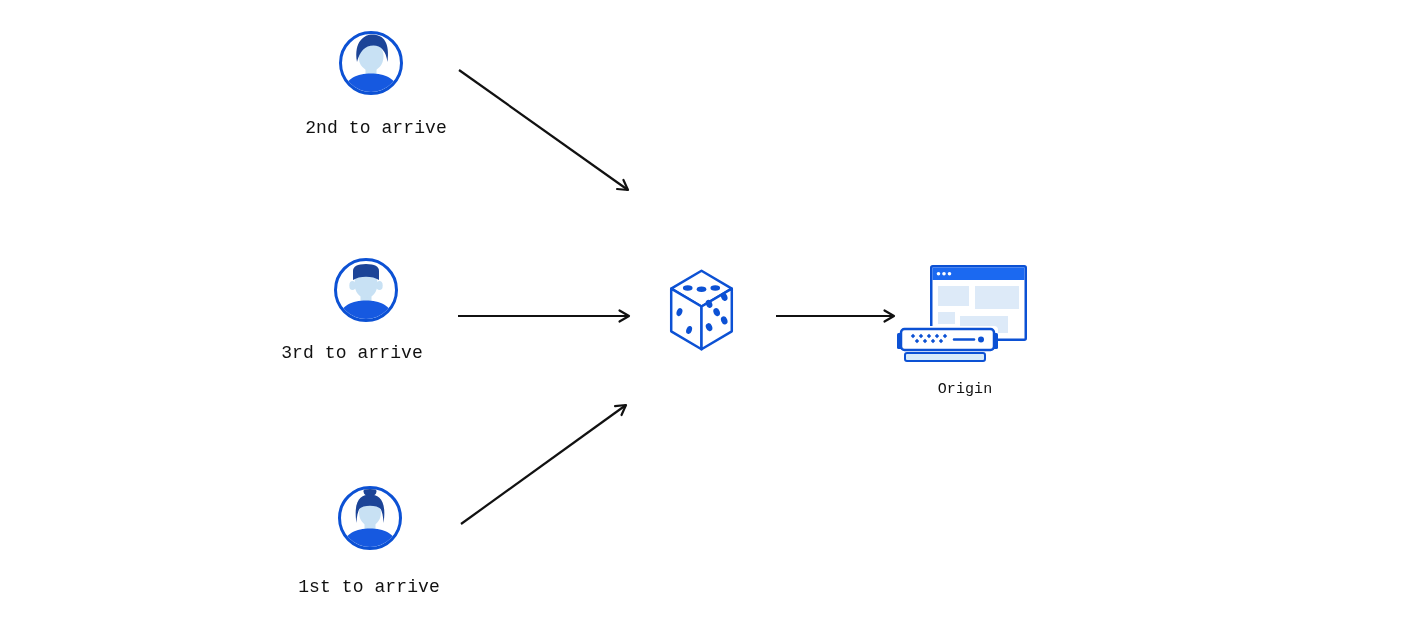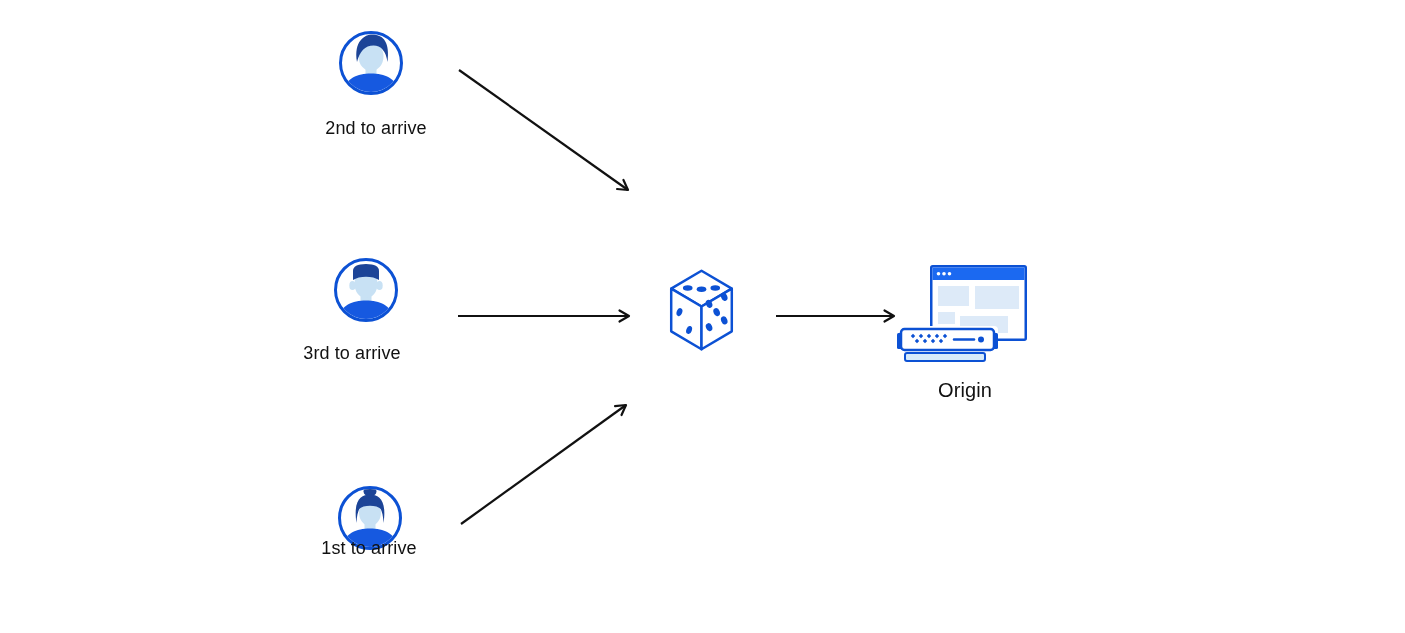--- a/index.html
+++ b/index.html
@@ -10,31 +10,31 @@
     --block_blue:#ddeaf8;
     --titlebar_blue:#1b69f1;
     --server_base_blue:#d7ebfa;
     --arrow_black:#111111;
     --background:#ffffff;
   }
   html,body{margin:0;padding:0;background:var(--background);}
   .canvas{
     position:relative;width:1405px;height:633px;overflow:hidden;
     background:var(--background);
-    font-family:Liberation Sans, sans-serif;
+    font-family:Liberation Mono, monospace;
     color:#111;
     text-align:right;
   }
   .abs{position:absolute;}
   .node-label{
     position:absolute;transform:translateX(-50%);
     font-size:18px;line-height:20px;white-space:nowrap;color:#111;
     letter-spacing:.1px;
   }
-  .origin-label{font-size:20px;}
+  .origin-label{font-size:15px;}
   svg{display:block;}
   .stroke-b{stroke:var(--outline_blue);}
   .fill-b{fill:var(--outline_blue);}
   .fill-face{fill:var(--face_blue);}
   .fill-hair{fill:var(--hair_blue);}
   .fill-shirt{fill:var(--shirt_blue);}
   .fill-block{fill:var(--block_blue);}
   .fill-titlebar{fill:var(--titlebar_blue);}
   .fill-base{fill:var(--server_base_blue);}
   .stroke-arrow{stroke:var(--arrow_black);}
@@ -102,21 +102,21 @@
       <rect x="27.5" y="32" width="11" height="14" class="fill-face"></rect>
       <path d="M4,66 C6,49 18,43.5 33,43.5 C48,43.5 60,49 62,66 Z" class="fill-shirt"></path>
       <ellipse cx="33" cy="6.5" rx="6.5" ry="5" class="fill-hair"></ellipse>
       <path d="M19.5,38 C16,15 24,9.5 33,9.5 C42,9.5 50,15 46.5,38
                C46,25 42.5,18 33,18 C23.5,18 20,25 19.5,38 Z" class="fill-hair"></path>
       <ellipse cx="33" cy="27.5" rx="11" ry="13.5" class="fill-face"></ellipse>
       <path d="M22,24 C22,15 26,12.5 33,12.5 C40,12.5 44,15 44,24
                C40,19.5 26,19.5 22,24 Z" class="fill-hair"></path>
     </g>
   </svg>
-  <div class="node-label" style="left:369px;top:538px">1st to arrive</div>
+  <div class="node-label" style="left:369px;top:577px">1st to arrive</div>
 
   <svg class="abs" style="left:667px;top:268px" width="69" height="84" viewBox="0 0 100 122">
     <g fill="#fff" class="stroke-b" stroke-width="3.6" stroke-linejoin="round">
       <polygon points="50,4 94,30 50,56 6,30"></polygon>
       <polygon points="6,30 50,56 50,118 6,92"></polygon>
       <polygon points="94,30 50,56 50,118 94,92"></polygon>
     </g>
     <g class="fill-b">
 
       <ellipse cx="30" cy="29" rx="7" ry="4"></ellipse>

